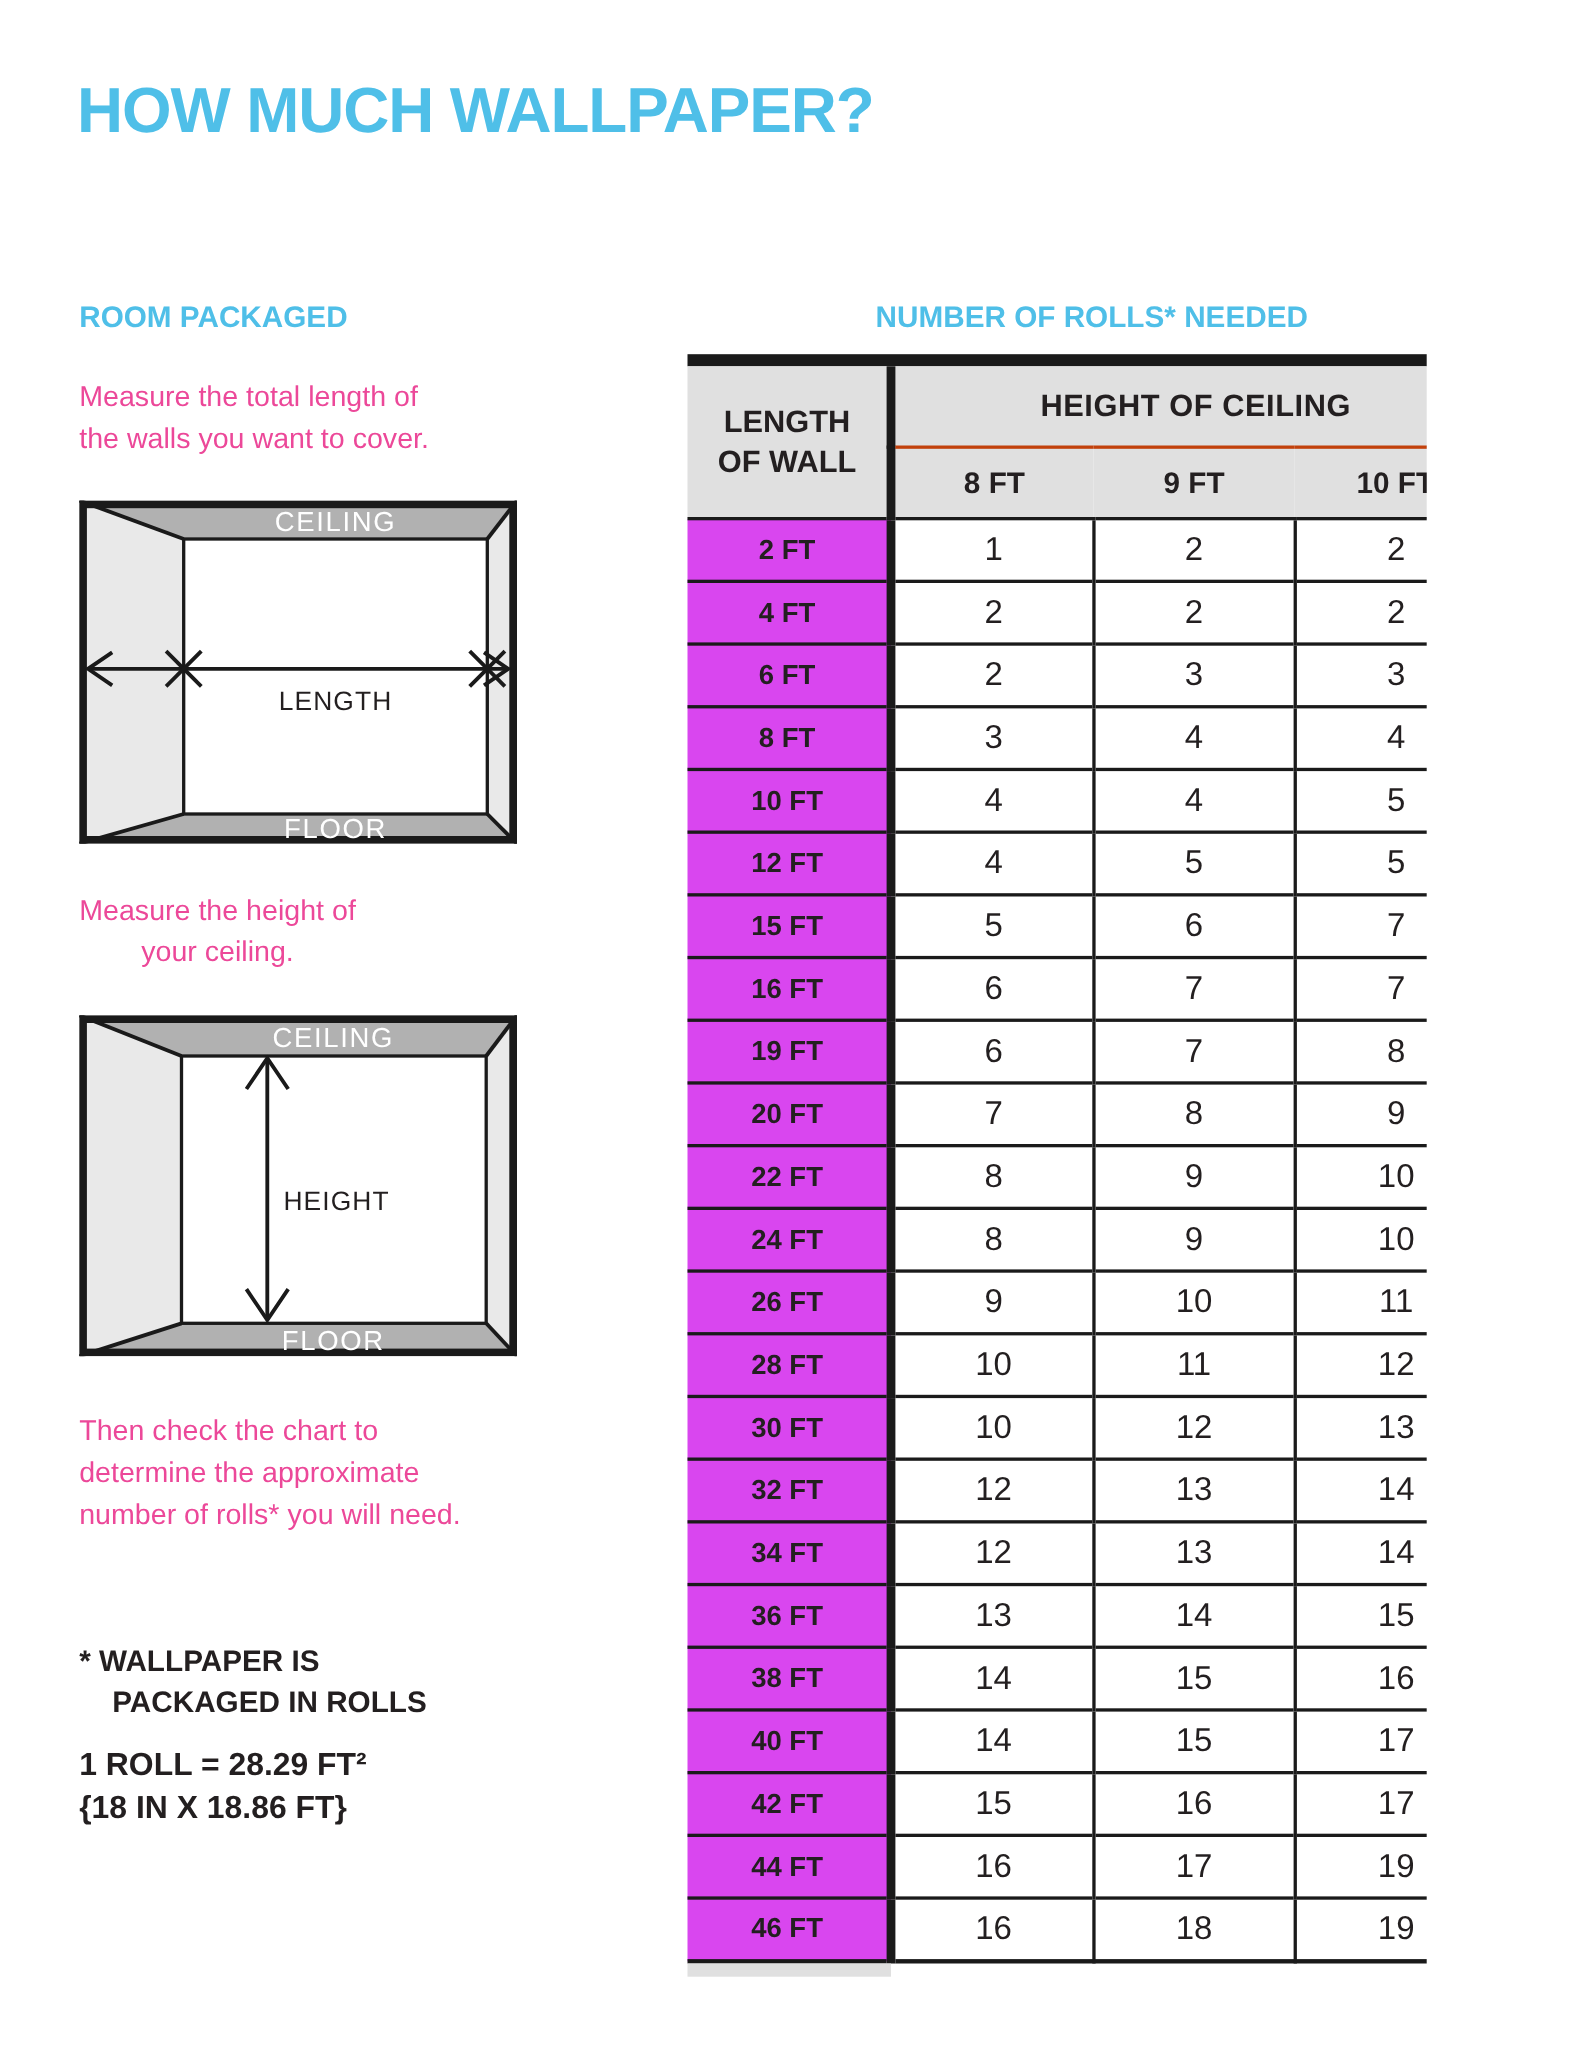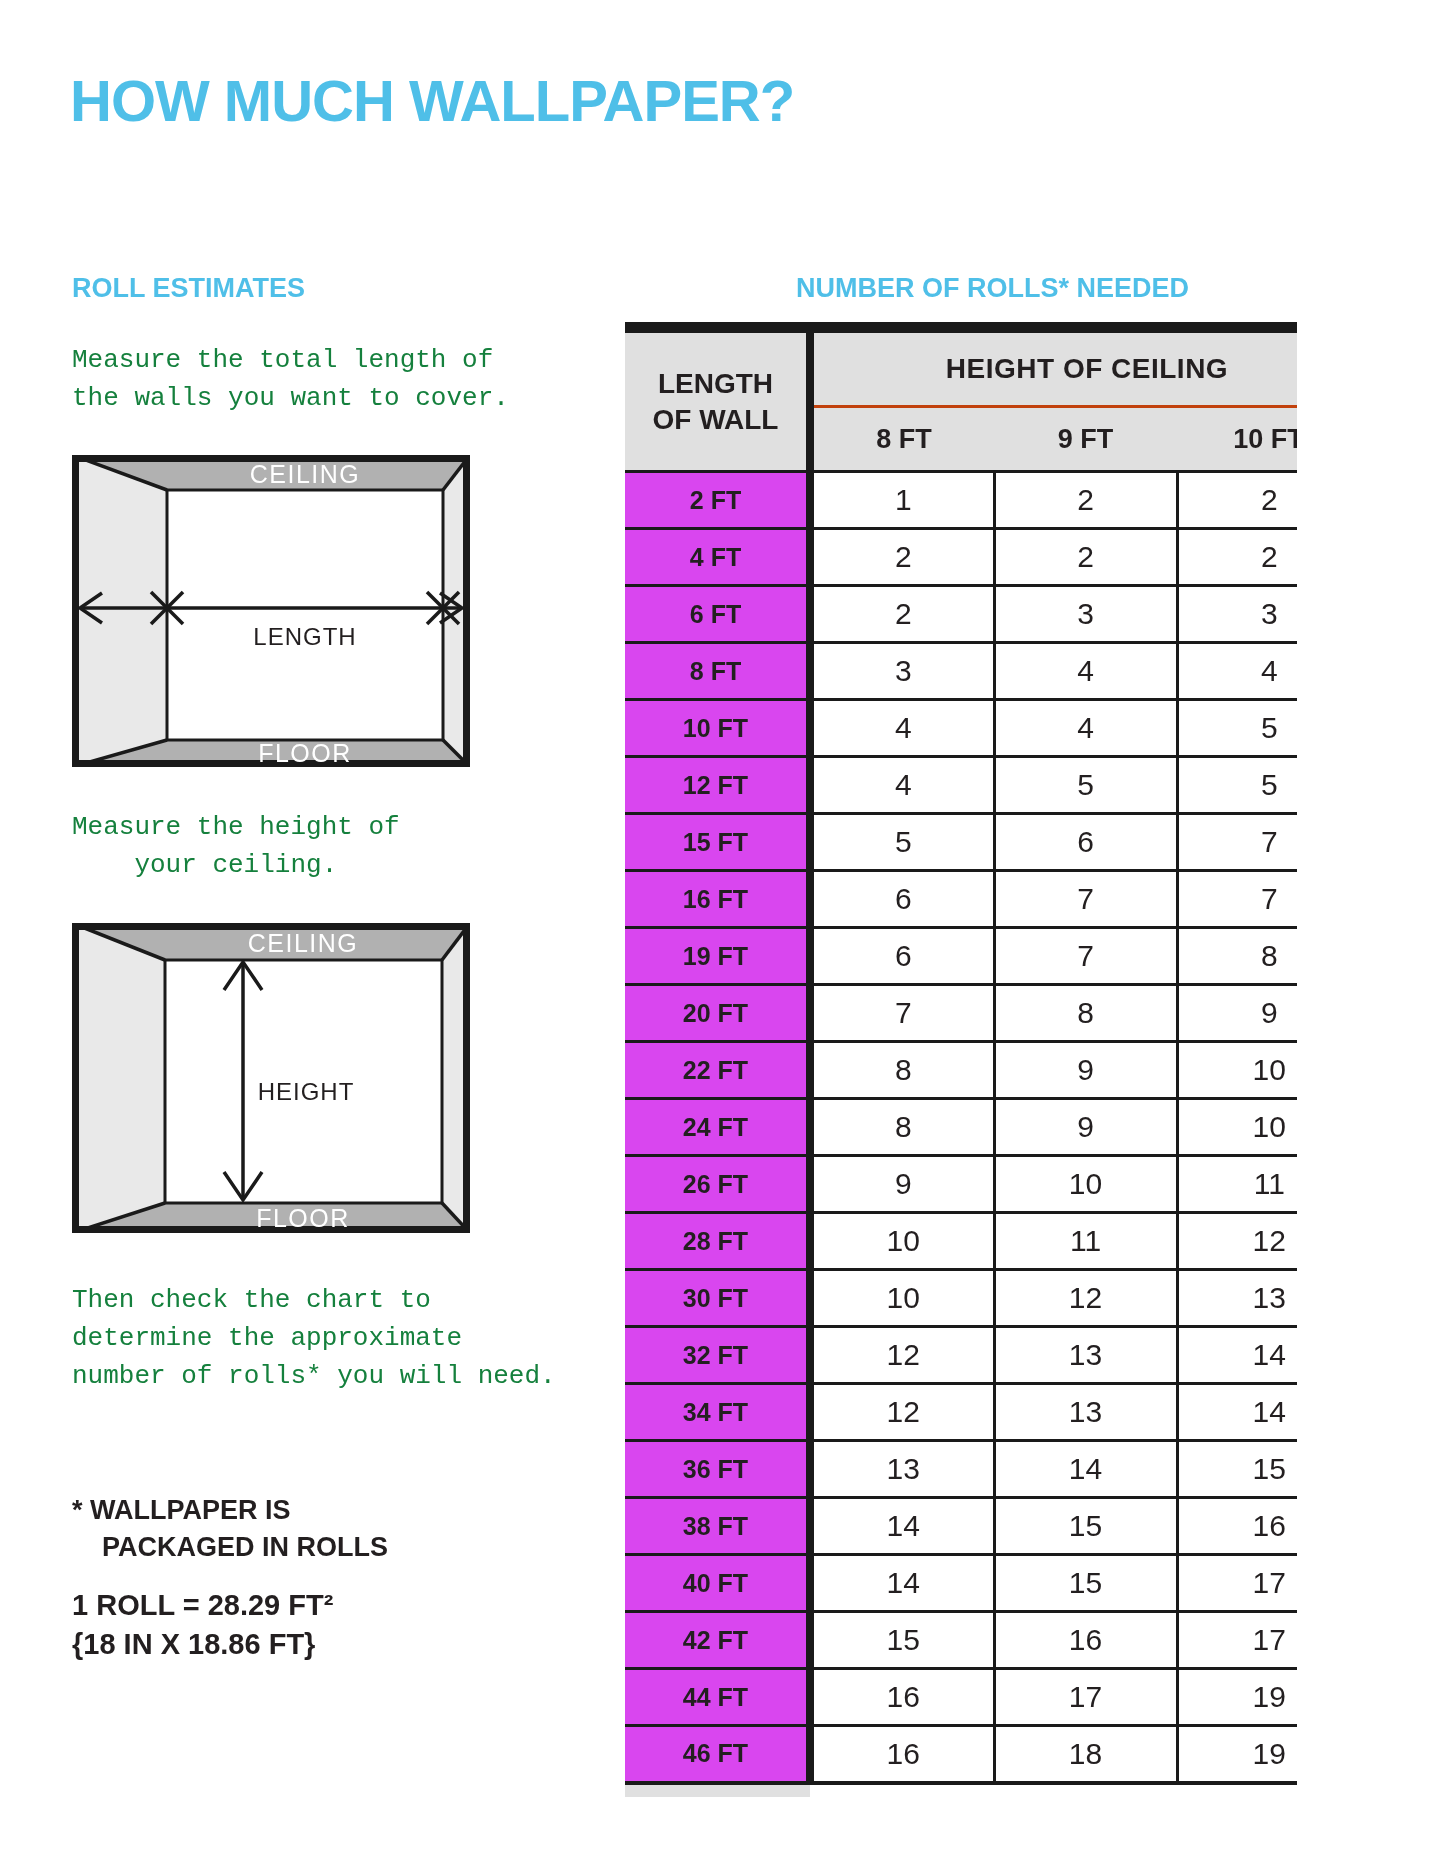--- a/index.html
+++ b/index.html
@@ -12,21 +12,21 @@
   .title {
     left:70px; top:72px; font-size:58px; font-weight:bold; color:#4FBFE8;
     letter-spacing:-1px; line-height:1;
   }
   .section-heading {
     font-size:27px; font-weight:bold; color:#4FBFE8; line-height:1.1;
   }
   .re-heading { left:72px; top:274px; }
   .tbl-heading { left:625px; top:274px; width:735px; text-align:center; }
 
-  .para { font-size:26px; line-height:38px; color:#15803d;font-family:Liberation Mono, monospace; }
+  .para { font-size:26px; line-height:38px; color:#ec4899; }
   .para .line { display:block; }
   .para1 { left:72px; top:341px; }
   .para2 { left:72px; top:808px;text-align:center; }
   .para3 { left:72px; top:1281px; }
 
   .diagram1 { left:72px; top:455px; }
   .diagram2 { left:72px; top:923px; }
 
   .footnote { left:72px; top:1492px; font-size:27px; font-weight:bold; line-height:37px; }
   .footnote .line { display:block; }
@@ -57,21 +57,21 @@
   .room-label { fill:#ffffff; font-size:25px; letter-spacing:1.5px; }
   .dim-label { fill:#231F20; font-size:24px; letter-spacing:1px; }
 </style>
 </head>
 <body>
 
 <div class="page">
 
   <div class="abs title">HOW MUCH WALLPAPER?</div>
 
-  <div class="abs section-heading re-heading">ROLL ESTIMATES</div>
+  <div class="abs section-heading re-heading">ROOM PACKAGED</div>
 
   <div class="abs section-heading tbl-heading">NUMBER OF ROLLS* NEEDED</div>
 
   <div class="abs para para1">
     <span class="line">Measure the total length of</span>
     <span class="line">the walls you want to cover.</span>
   </div>
 
   <svg class="abs diagram1" width="398" height="312" viewBox="0 0 398 312">
     <polygon points="0,0 398,0 371,35 95,35" fill="#B1B1B1"></polygon>

